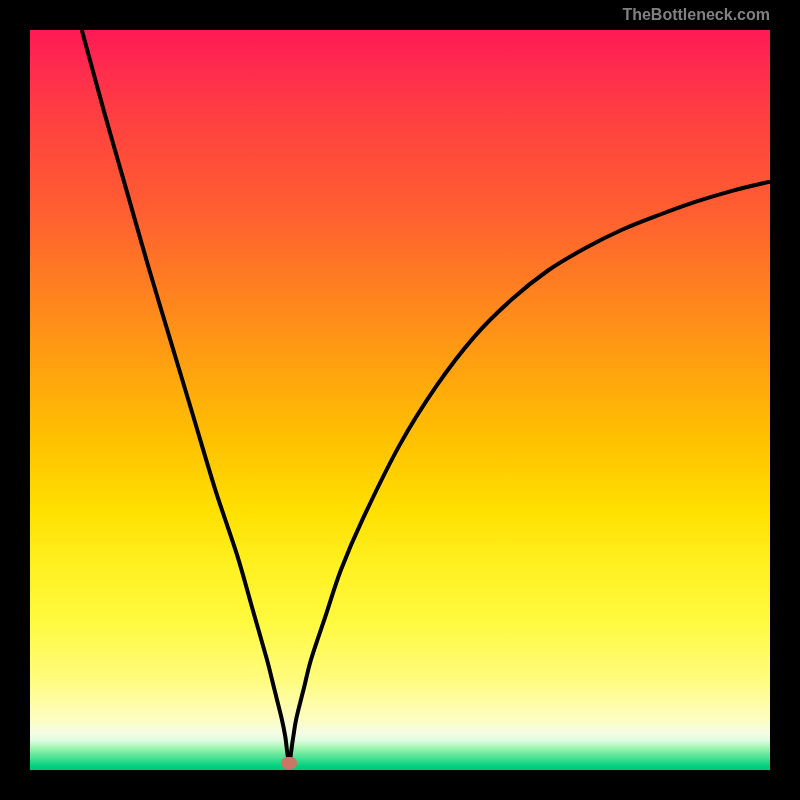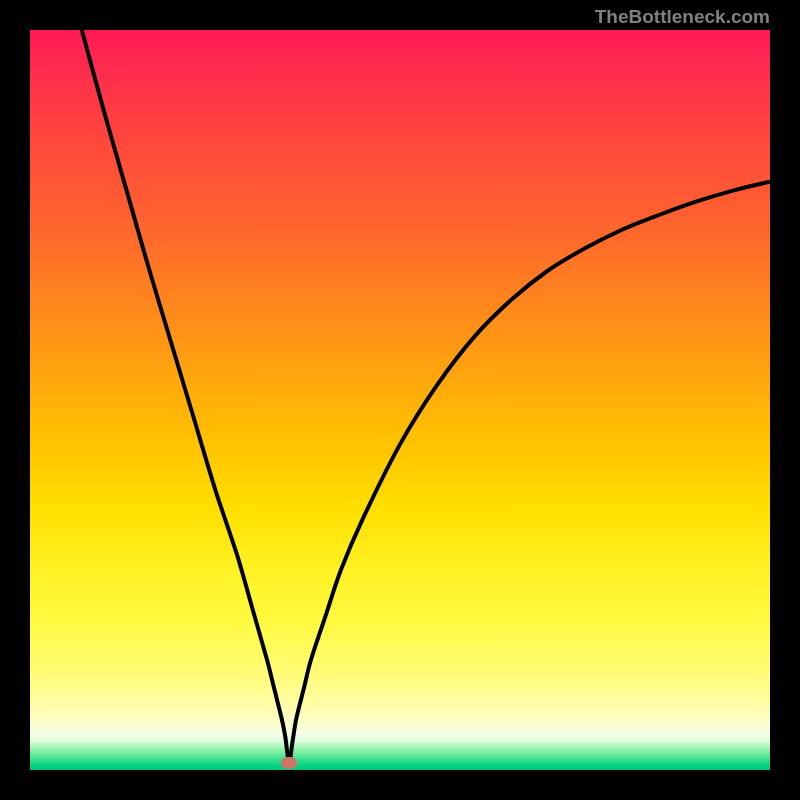--- a/index.html
+++ b/index.html
@@ -34,21 +34,21 @@
       #a0f5b0 97%,
       #40e090 98.5%,
       #00d080 99.5%,
       #00c878 100%
     );
   }
   .watermark {
     position: absolute;
     top: 6px;
     right: 30px;
-    font-size: 19px;
+    font-size: 16px;
     font-weight: bold;
     color: #808080;
     font-family: Arial, sans-serif;
   }
   .curve-svg {
     position: absolute;
     left: 0;
     top: 0;
     width: 740px;
     height: 740px;

